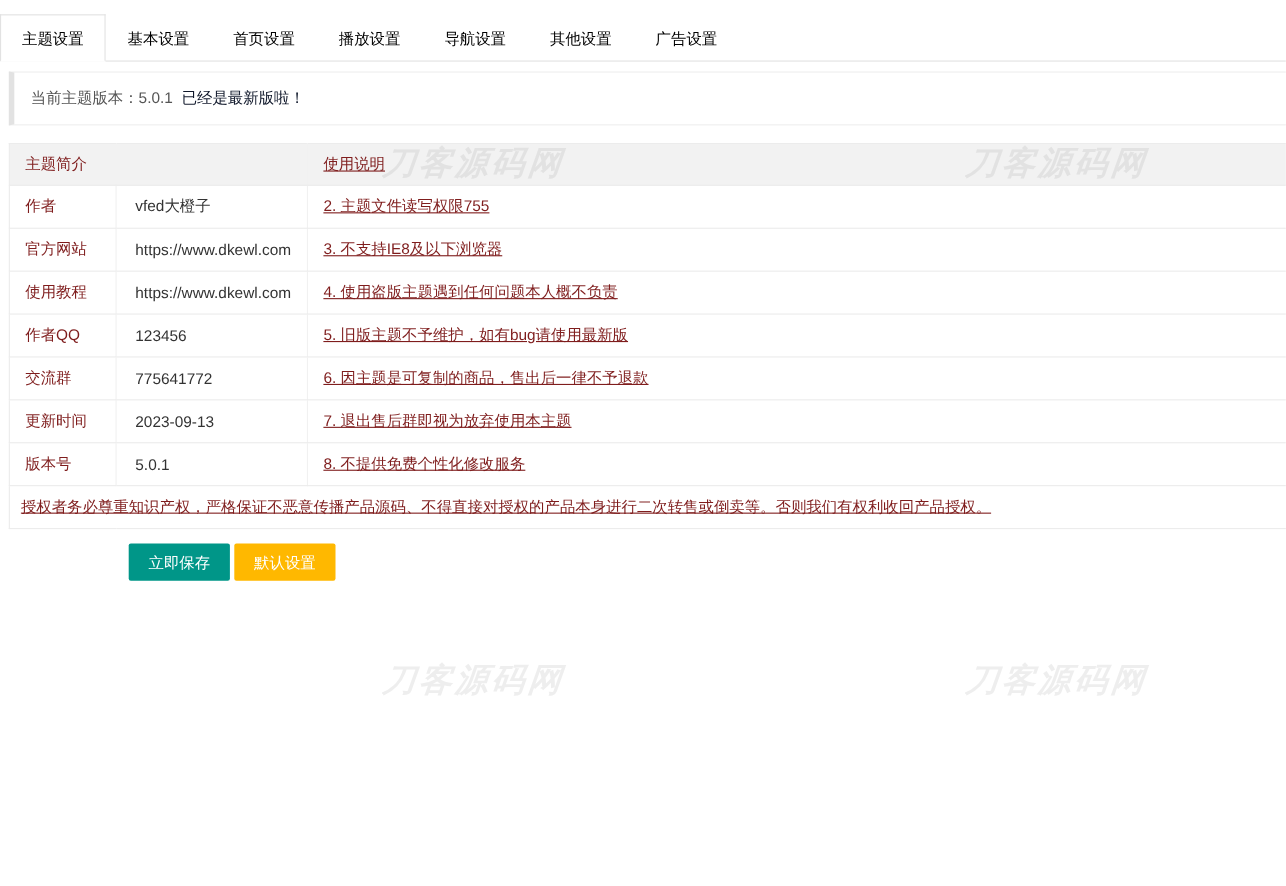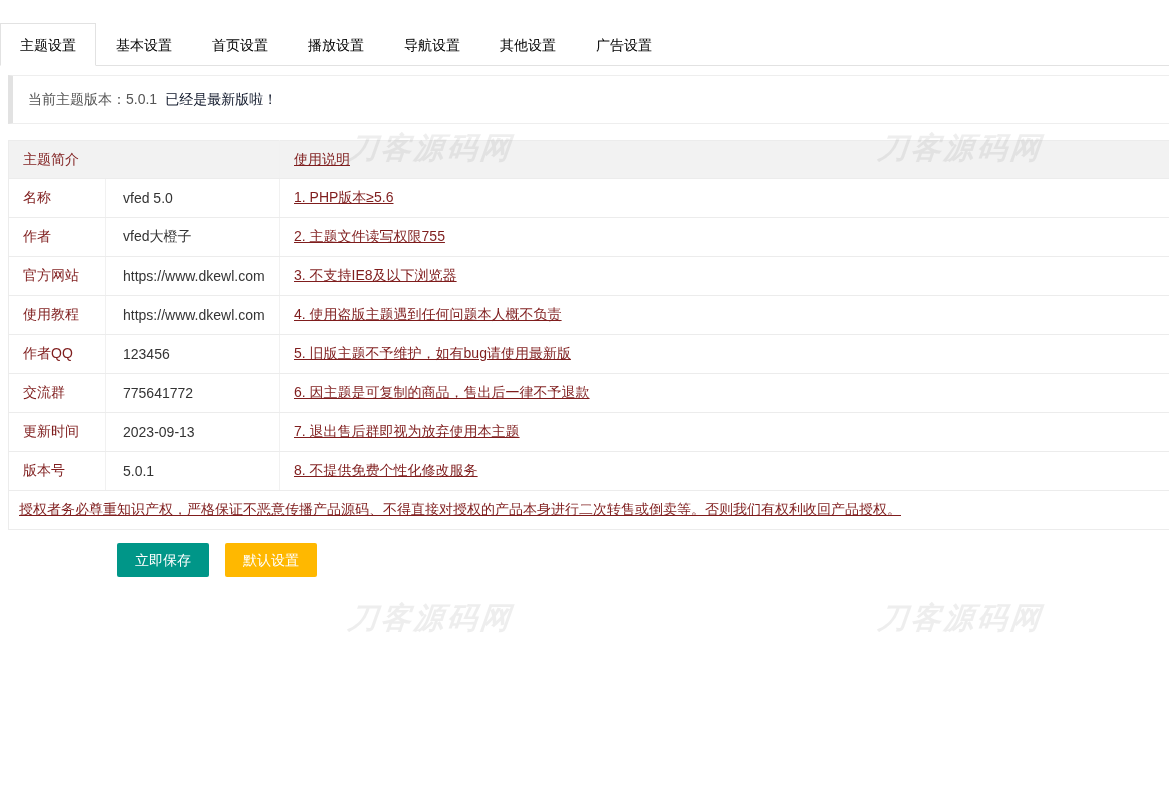--- a/index.html
+++ b/index.html
@@ -11,21 +11,21 @@
     color: #555;
     overflow: hidden;
     position: relative;
   }
 
   
   .tab-bar {
     list-style: none;
     display: flex;
     align-items: flex-end;
-    height: 66px;
+    height: 56px;
     padding-top: 28px;
     border-bottom: 1px solid #e2e2e2;
     white-space: nowrap;
   }
   .tab-bar li {
     height: 43px;
     line-height: 42px;
     padding: 0 19px;
     color: #000000;
     cursor: pointer;
@@ -82,21 +82,21 @@
   .info-table col.c1 { width: 97px; }
   .info-table col.c2 { width: 174px; }
   .info-table tr.footer-row td { padding-left: 10px; }
   .info-table, .info-table tr { border-right: none; }
   .info-table th:last-child, .info-table td:last-child { border-right: none; text-decoration: underline; }
 
   
   .actions {
     margin: 13px 0 0 117px;
     display: flex;
-    gap: 16px;
+    gap: 4px;
   }
   .btn {
     display: inline-block;
     height: 34px;
     line-height: 34px;
     padding: 0 18px;
     border: none;
     border-radius: 2px;
     color: #fff;
     font-size: 14px;
@@ -150,25 +150,20 @@
       <col>
     </colgroup>
   <thead>
     <tr>
       <th colspan="2">主题简介</th>
       <th>使用说明</th>
     </tr>
   </thead>
   <tbody>
     <tr>
-      <td>名称</td>
-      <td class="value-cell">vfed 5.0</td>
-      <td>1. PHP版本≥5.6</td>
-    </tr>
-    <tr>
       <td>作者</td>
       <td class="value-cell">vfed大橙子</td>
       <td>2. 主题文件读写权限755</td>
     </tr>
     <tr>
       <td>官方网站</td>
       <td class="value-cell">https://www.dkewl.com</td>
       <td>3. 不支持IE8及以下浏览器</td>
     </tr>
     <tr>

